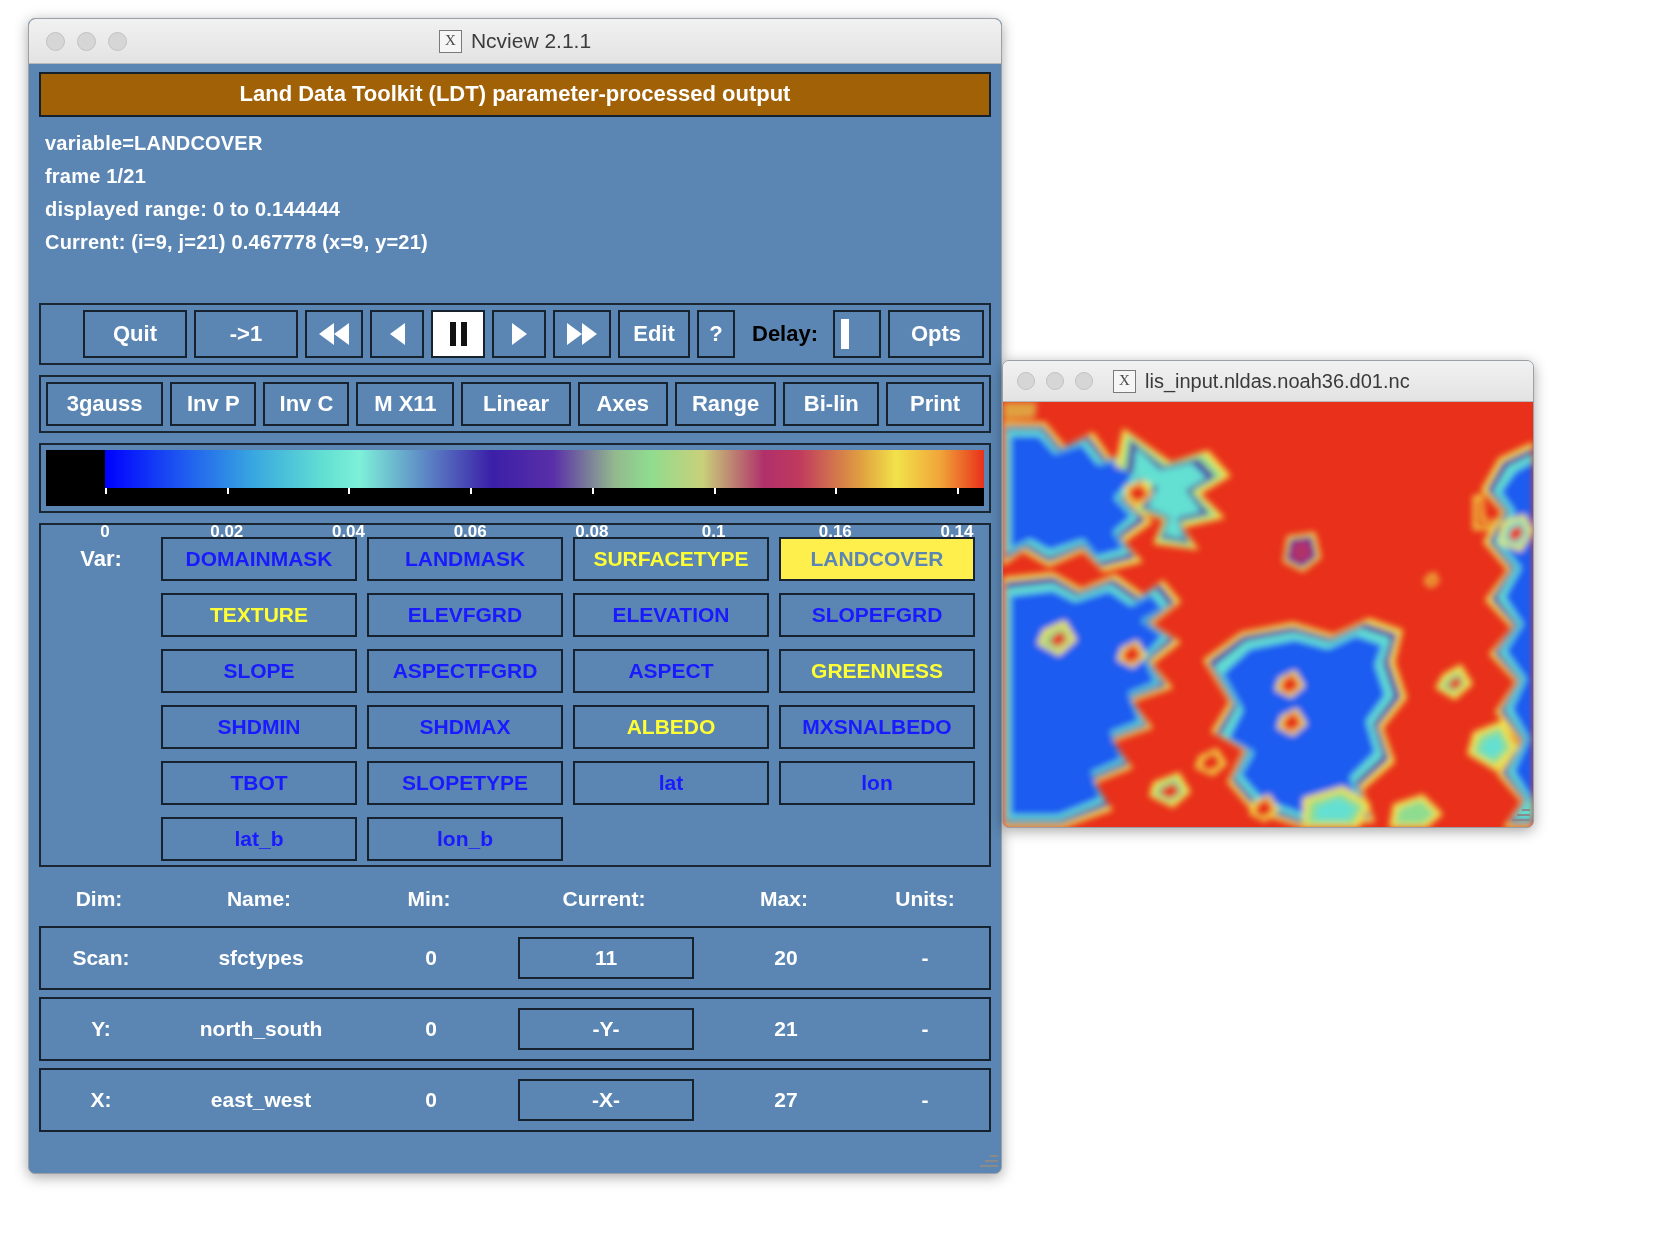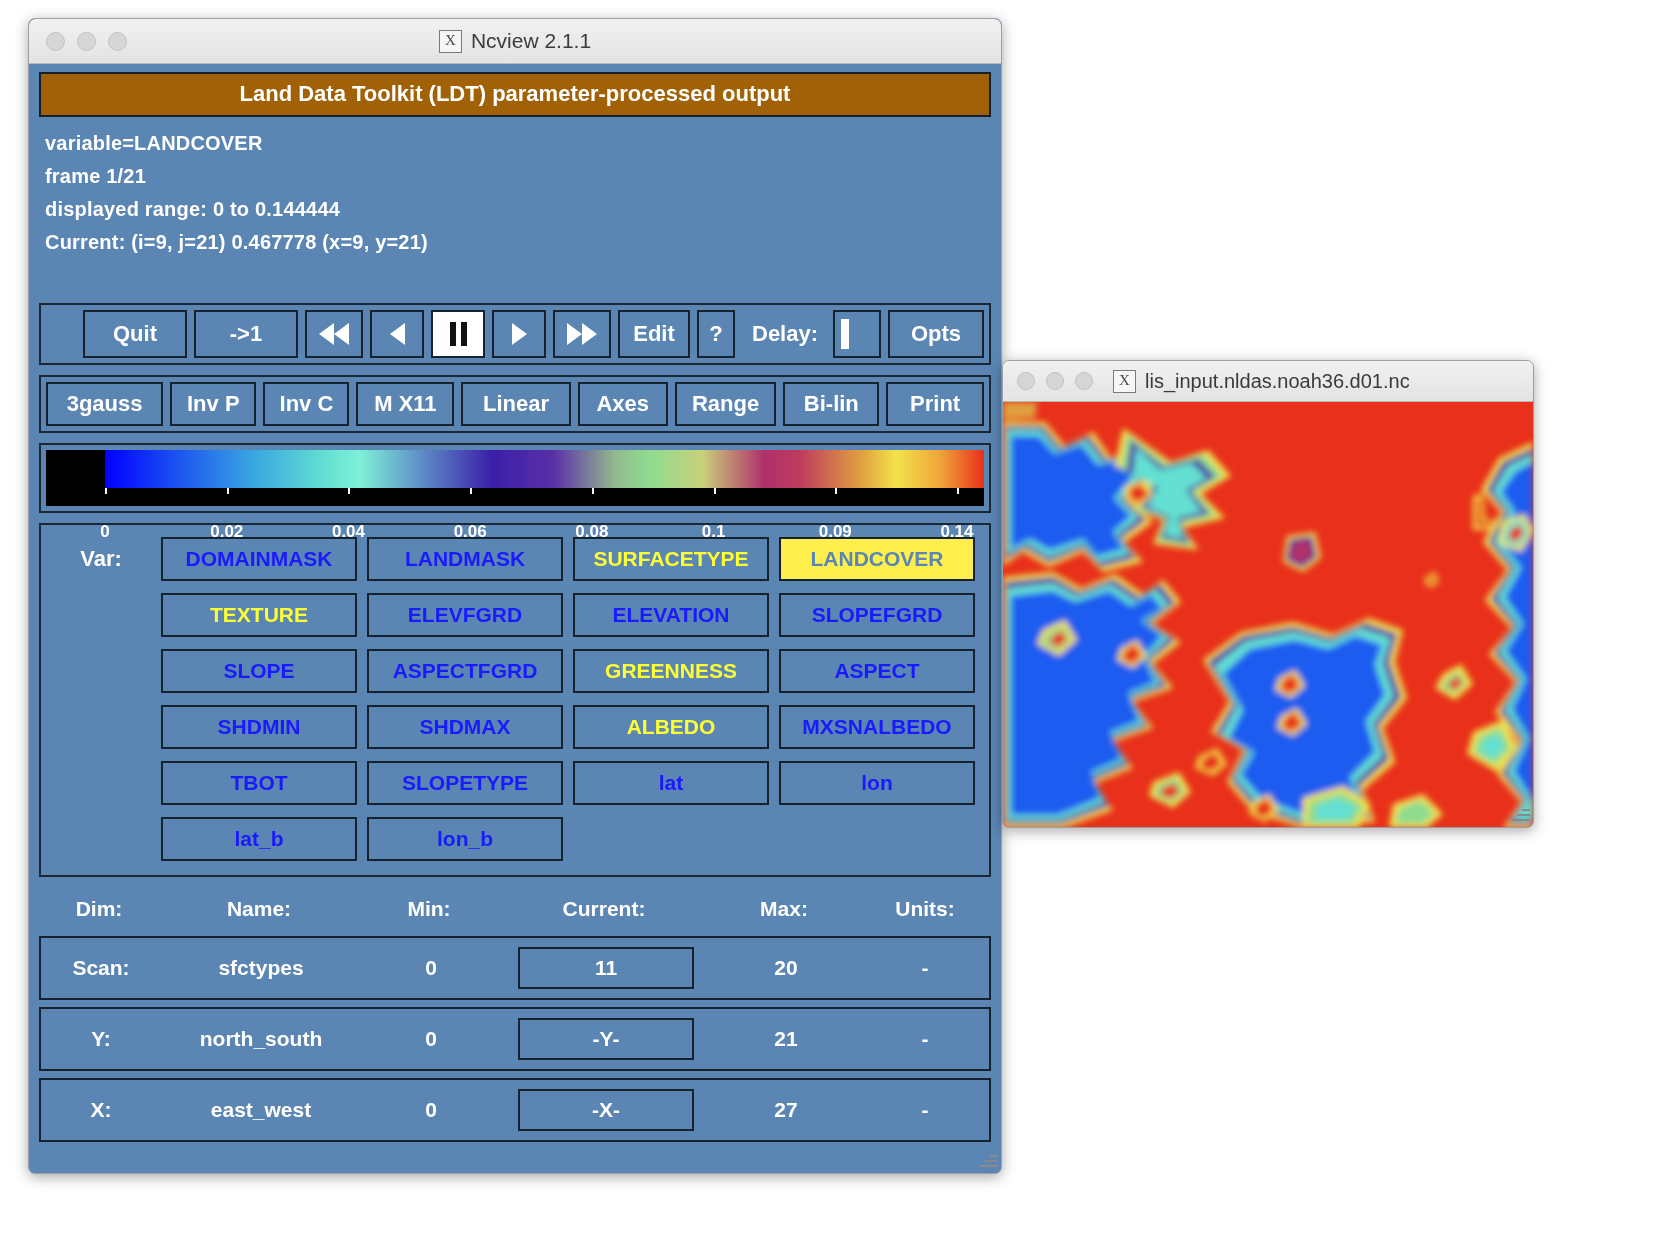--- a/index.html
+++ b/index.html
@@ -78,21 +78,21 @@
     font-size:22px;font-weight:bold;
     display:flex;align-items:center;justify-content:center;
     padding:4px 10px;
     box-sizing:border-box;
     min-height:44px;
     white-space:nowrap;
   }
   .xbtn.pressed{background:#ffffff;color:#111111;}
   .xbtn.icon{font-size:20px;padding:4px 9px;}
   .delay-label{
-    color:#ffffff;font-size:22px;font-weight:bold;
+    color:#000000;font-size:22px;font-weight:bold;
     display:flex;align-items:center;padding:0 8px 0 10px;
   }
   .delay-field{
     border:2px solid #16222e;
     background:#5b86b3;
     flex:1;
     display:flex;align-items:center;
     padding-left:6px;
     min-height:44px;
   }
@@ -137,21 +137,21 @@
   .tick{position:absolute;top:0;width:2px;height:6px;background:#ffffff;}
   .ticklab{
     position:absolute;top:34px;color:#ffffff;font-size:17px;font-weight:bold;
     transform:translateX(-50%);
   }
 
   
   .var-panel{
     border:2px solid #1b2733;
     margin-top:10px;
-    padding:12px 10px 14px 10px;
+    padding:12px 10px 4px 10px;
   }
   .var-row{display:flex;align-items:center;gap:10px;margin-bottom:12px;}
   .var-row:last-child{margin-bottom:0;}
   .var-label{
     color:#ffffff;font-size:22px;font-weight:bold;width:100px;text-align:center;flex:0 0 100px;
   }
   .var-spacer{flex:0 0 100px;}
   .vbtn{
     flex:0 0 196px;
     border:2px solid #16222e;
@@ -298,21 +298,21 @@
             <div class="ticklab" style="left: 19.2739%;">0.02</div>
             <div class="tick" style="left: 32.2478%;"></div>
             <div class="ticklab" style="left: 32.2478%;">0.04</div>
             <div class="tick" style="left: 45.2217%;"></div>
             <div class="ticklab" style="left: 45.2217%;">0.06</div>
             <div class="tick" style="left: 58.1955%;"></div>
             <div class="ticklab" style="left: 58.1955%;">0.08</div>
             <div class="tick" style="left: 71.1694%;"></div>
             <div class="ticklab" style="left: 71.1694%;">0.1</div>
             <div class="tick" style="left: 84.1433%;"></div>
-            <div class="ticklab" style="left: 84.1433%;">0.09</div>
+            <div class="ticklab" style="left: 84.1433%;">0.16</div>
             <div class="tick" style="left: 97.1172%;"></div>
             <div class="ticklab" style="left: 97.1172%;">0.14</div>
           </div>
       </div>
     </div>
 
     <div class="var-panel" id="varPanel">
         <div class="var-row">
           <div class="var-label">Var:</div>
           <div class="vbtn">DOMAINMASK</div>
@@ -324,22 +324,22 @@
           <div class="var-spacer"></div>
           <div class="vbtn yellowtext">TEXTURE</div>
           <div class="vbtn">ELEVFGRD</div>
           <div class="vbtn">ELEVATION</div>
           <div class="vbtn">SLOPEFGRD</div>
         </div>
         <div class="var-row">
           <div class="var-spacer"></div>
           <div class="vbtn">SLOPE</div>
           <div class="vbtn">ASPECTFGRD</div>
+          <div class="vbtn">ASPECT</div>
           <div class="vbtn yellowtext">GREENNESS</div>
-          <div class="vbtn">ASPECT</div>
         </div>
         <div class="var-row">
           <div class="var-spacer"></div>
           <div class="vbtn">SHDMIN</div>
           <div class="vbtn">SHDMAX</div>
           <div class="vbtn yellowtext">ALBEDO</div>
           <div class="vbtn">MXSNALBEDO</div>
         </div>
         <div class="var-row">
           <div class="var-spacer"></div>

